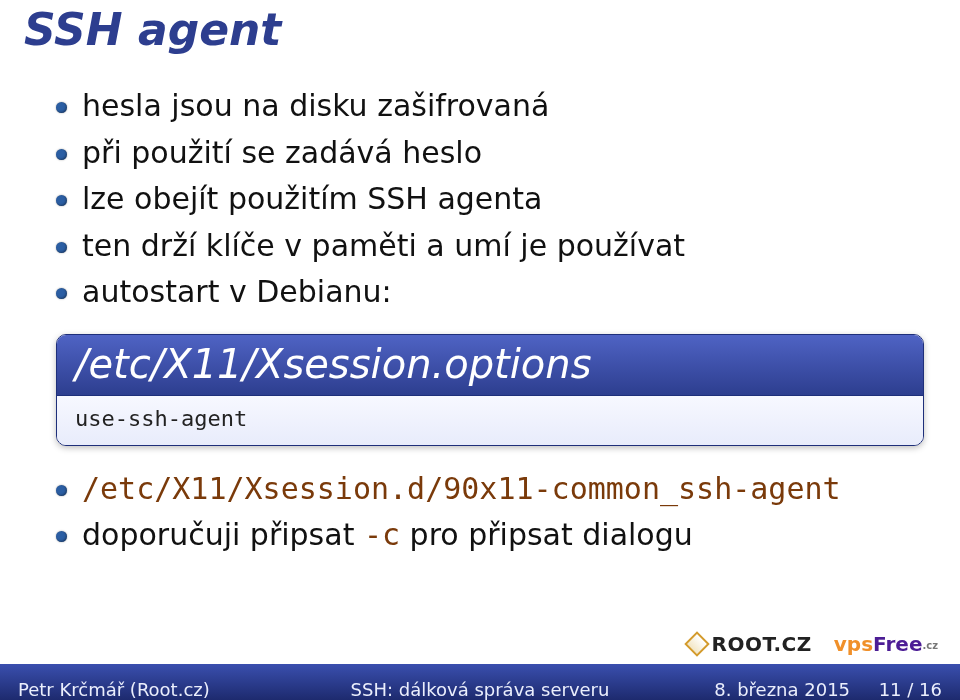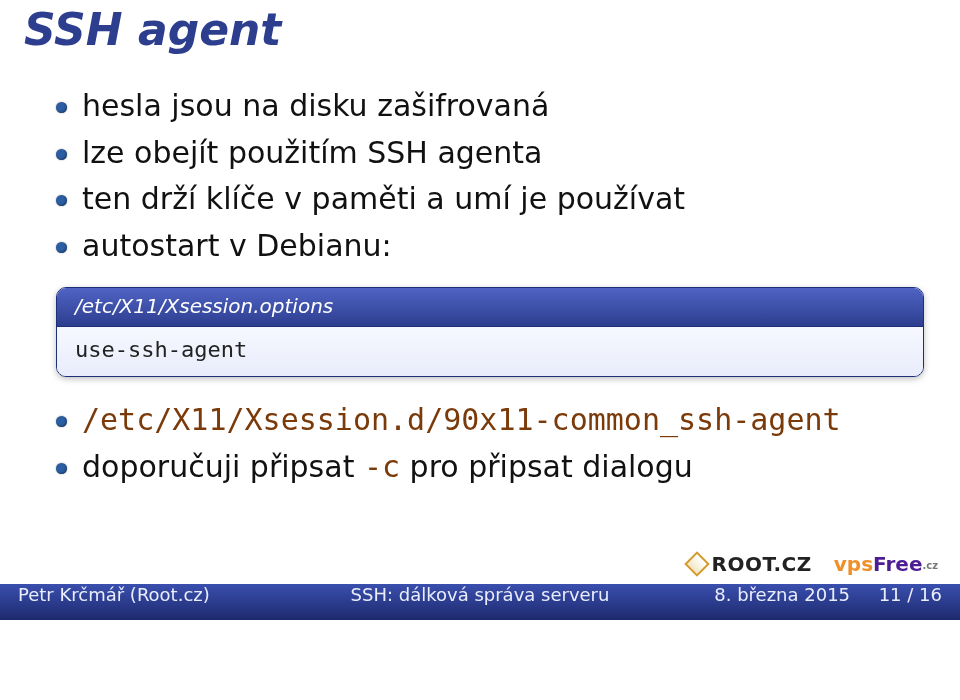--- a/index.html
+++ b/index.html
@@ -1,17 +1,17 @@
 <!DOCTYPE html>
 <html><head>
 <meta charset="utf-8">
 <style>
   * { margin: 0; padding: 0; box-sizing: border-box; }
   html, body { width: 960px; height: 700px; font-family: "DejaVu Sans", "Liberation Sans", Arial, sans-serif; background: #fff; overflow: hidden; }
-  .slide { width: 960px; height: 620px; position: relative; display: flex; flex-direction: column; }
+  .slide { width: 960px; height: 700px; position: relative; display: flex; flex-direction: column; }
   .title { color: #2d3e8f; font-size: 44px; font-style: italic; font-weight: 600; padding: 4px 24px 28px 24px; }
   .content { flex: 1; padding: 0 32px 0 52px; }
   ul.bullets { list-style: none; }
   ul.bullets > li { position: relative; font-size: 30px; color: #111; line-height: 1.55; padding-left: 30px; }
   ul.bullets > li::before {
     content: ""; position: absolute; left: 4px; top: 19px;
     width: 11px; height: 11px; border-radius: 50%;
     background: #2b5ea3; box-shadow: inset -1px -1px 2px rgba(0,0,0,.35), 0 0 2px rgba(0,0,0,.35);
   }
   .mono { font-family: "DejaVu Sans Mono", "Liberation Mono", monospace; color: #7a3a0a; }
@@ -19,21 +19,21 @@
     margin: 18px 4px 20px 4px;
     border: 1px solid #1e2f7a;
     border-radius: 10px;
     overflow: hidden;
     box-shadow: 0 2px 6px rgba(0,0,0,0.25), inset 0 0 0 1px rgba(255,255,255,0.4);
   }
   .codebox-header {
     background: linear-gradient(#4f63c4, #2d3e8f);
     color: #fff;
     font-style: italic;
-    font-size: 20px;
+    font-size: 40px;
     padding: 6px 18px 8px 18px;
     border-bottom: 1px solid #1e2f7a;
   }
   .codebox-body {
     background: linear-gradient(#f7f8ff, #e8ecfb);
     font-family: "DejaVu Sans Mono", "Liberation Mono", monospace;
     font-size: 22px;
     padding: 10px 18px 14px 18px;
     color: #222;
   }
@@ -48,38 +48,39 @@
   }
   .logo-vps { font-weight: 700; font-size: 20px; }
   .logo-vps .vps { color: #f0902a; }
   .logo-vps .free { color: #4c1d95; }
   .logo-vps .cz { color: #777; font-size: 10px; vertical-align: middle; }
   .footer {
     position: absolute; left: 0; right: 0; bottom: 0;
     height: 36px;
     background: linear-gradient(#3a4fae, #1d2a6e);
     color: #eaeefc;
-    display: flex; align-items: flex-start; justify-content: space-between;
+    display: flex; align-items: flex-end; justify-content: space-between;
     font-size: 18px;
     padding: 0 18px;
   }
   .footer .mid { position: absolute; left: 0; right: 0; text-align: center; }
   .footer .right { margin-left: auto; }
 </style>
 </head>
 <body>
 
 <div class="slide">
 
   <div class="title">SSH agent</div>
 
   <div class="content">
 
     <ul class="bullets">
       <li>hesla jsou na disku zašifrovaná</li>
+      <li>při použití se zadává heslo</li>
       <li>lze obejít použitím SSH agenta</li>
       <li>ten drží klíče v paměti a umí je používat</li>
       <li>autostart v Debianu:</li>
     </ul>
 
     <div class="codebox">
       <div class="codebox-header">/etc/X11/Xsession.options</div>
       <div class="codebox-body">use-ssh-agent</div>
     </div>
 

